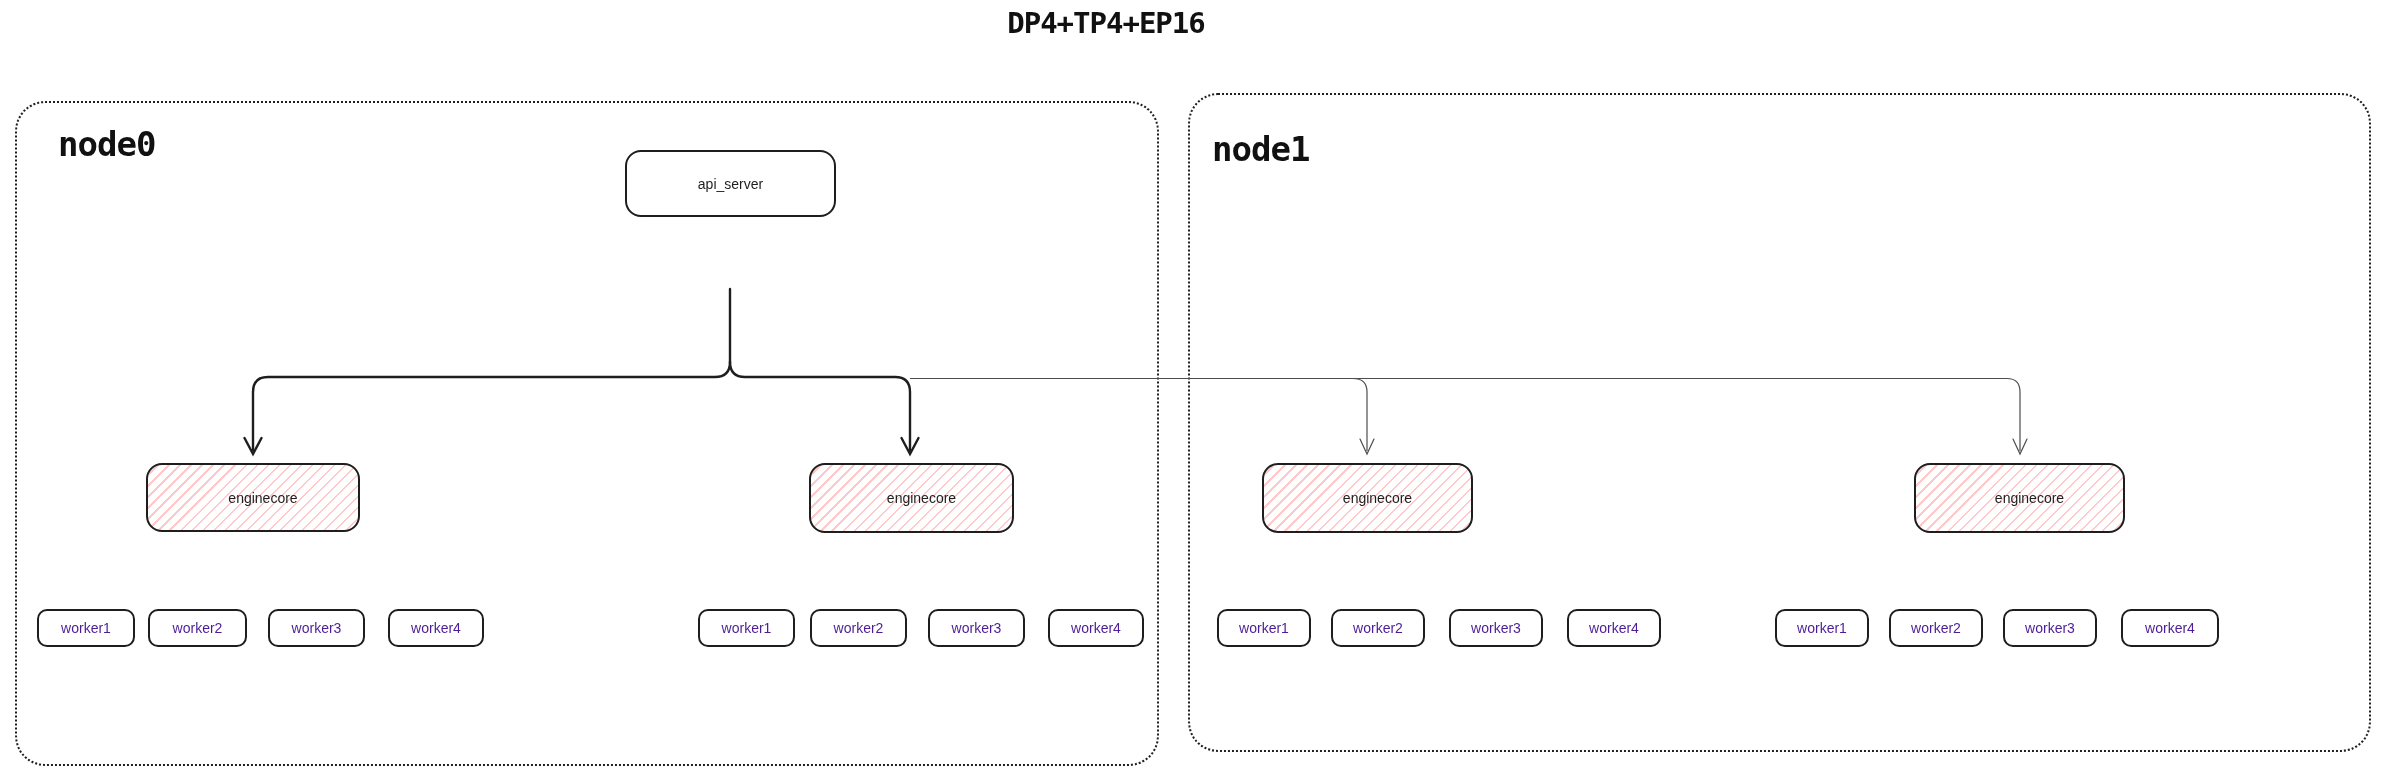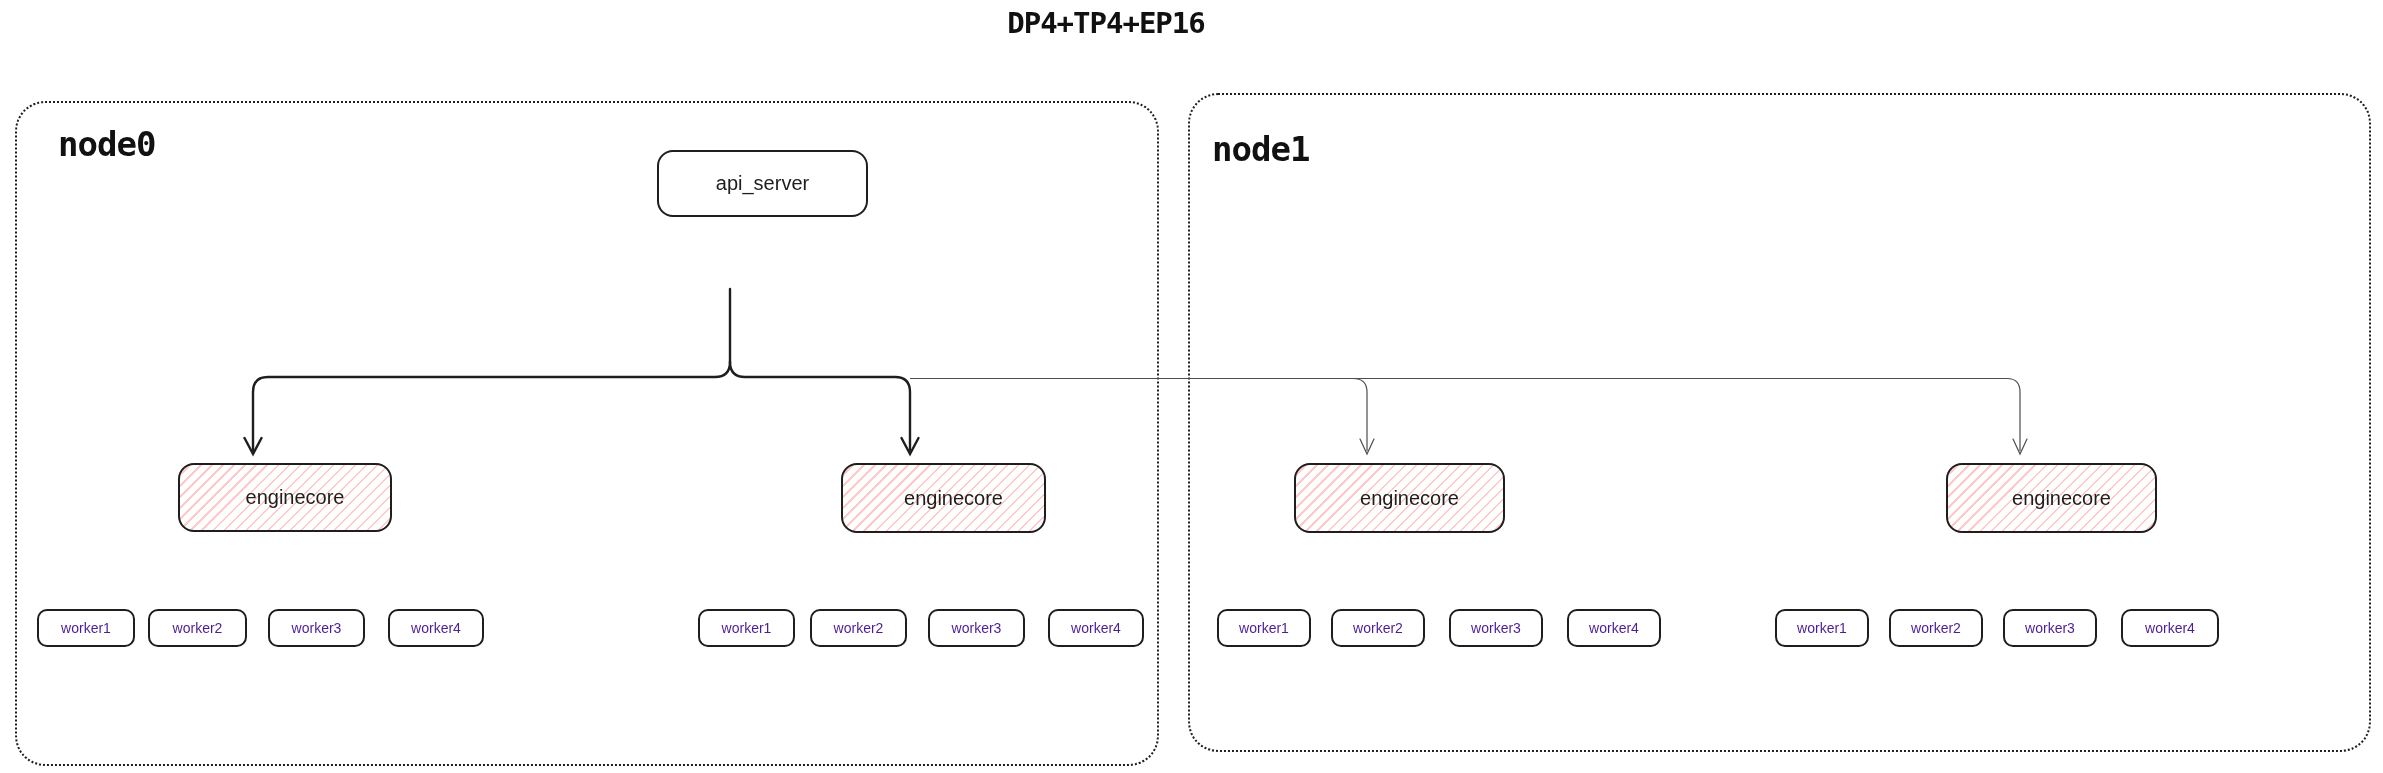--- a/index.html
+++ b/index.html
@@ -7,21 +7,21 @@
   .canvas{position:relative;width:2383px;height:773px;background:#ffffff;
           font-family:"Liberation Sans",sans-serif;color:#1e1e1e;}
   .title{position:absolute;left:906px;top:6px;width:400px;text-align:center;
          font-family:"DejaVu Sans Mono",monospace;font-size:29px;font-weight:600;
          letter-spacing:-1px;color:#111111;}
   .node{position:absolute;border:2.5px dotted #1f1f1f;border-radius:30px;background:transparent;}
   .node-label{position:absolute;font-family:"DejaVu Sans Mono",monospace;
               font-size:34px;font-weight:600;color:#111111;letter-spacing:-1px;}
   .box{position:absolute;border:2px solid #1e1e1e;border-radius:16px;background:#ffffff;
        display:flex;align-items:center;justify-content:center;
-       font-size:20px;color:#1e1e1e;box-sizing:border-box;margin-left:32px;}
+       font-size:14px;color:#1e1e1e;box-sizing:border-box;}
   .hatch-green{background-color:#ffffff;
     background-image:repeating-linear-gradient(135deg,transparent 0px,transparent 6.2px,#b2f2bb 6.2px,#b2f2bb 7.8px);}
   .hatch-red{background-color:#ffffff;
     background-image:repeating-linear-gradient(135deg,transparent 0px,transparent 6.2px,#ffc9c9 6.2px,#ffc9c9 7.8px);padding-left:20px;}
   .worker{position:absolute;top:609px;height:38px;border:2px solid #1e1e1e;border-radius:10px;
           background:#ffffff;display:flex;align-items:center;justify-content:center;
           font-size:14px;color:#4c1d95;box-sizing:border-box;}
   svg.connectors{position:absolute;left:0;top:0;width:2383px;height:773px;pointer-events:none;}
 </style>
 </head>

